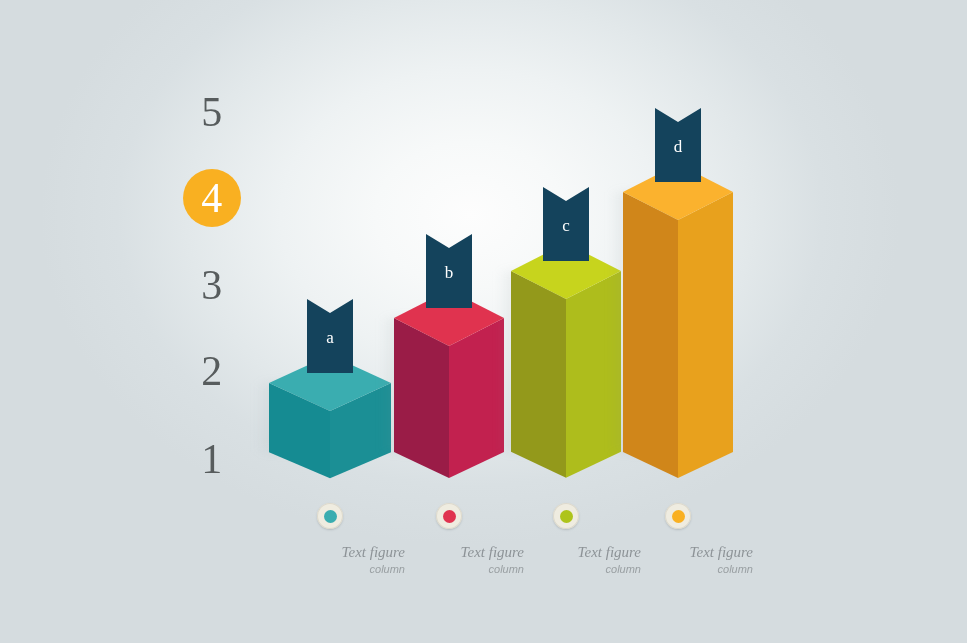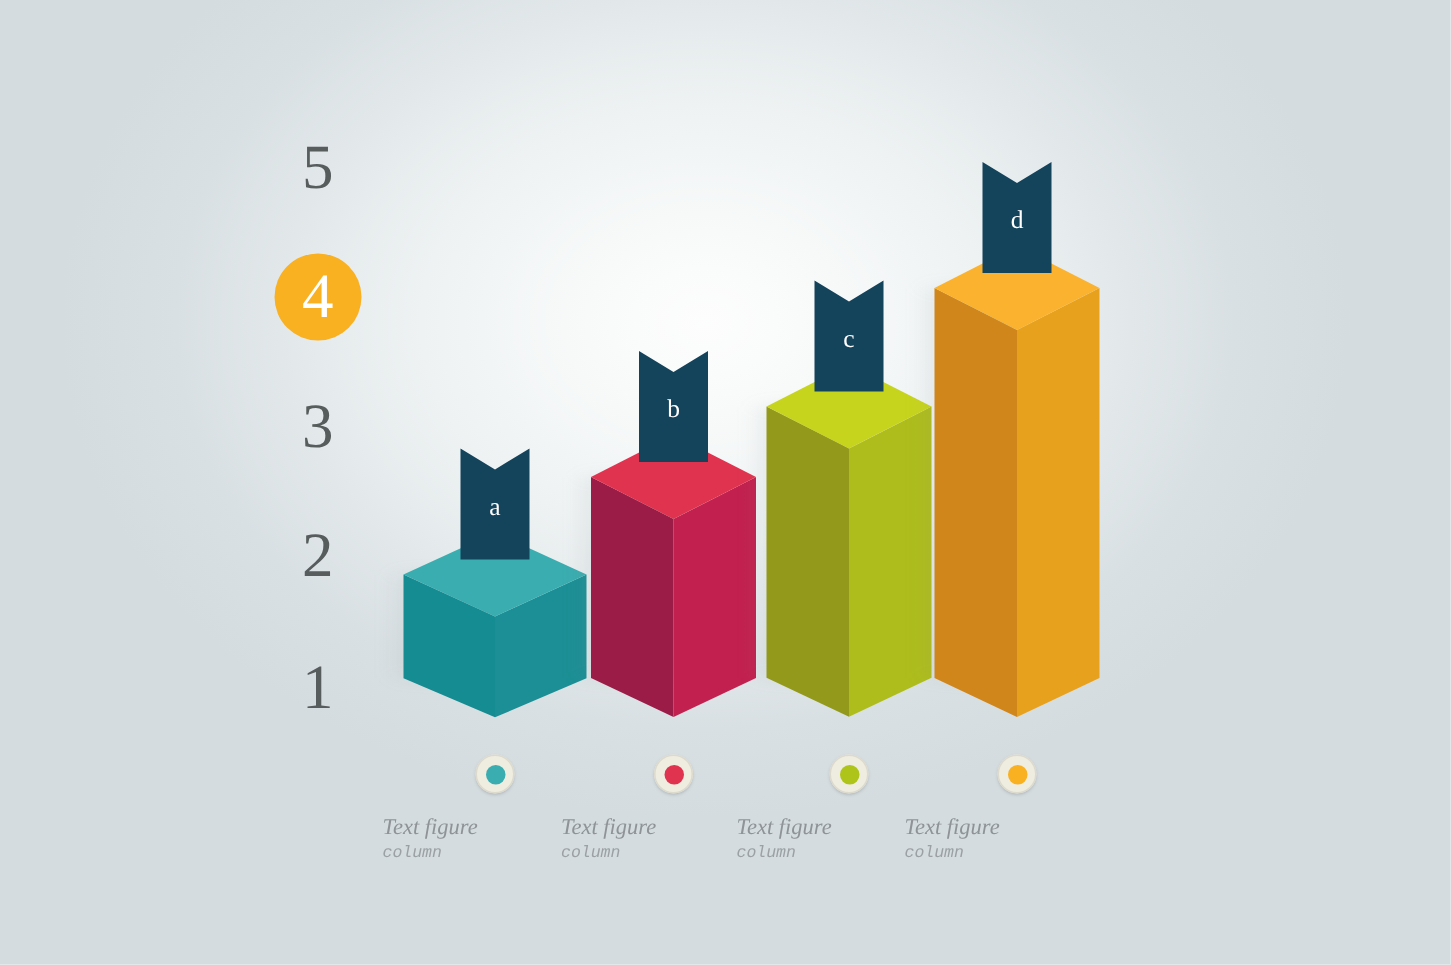--- a/index.html
+++ b/index.html
@@ -84,21 +84,21 @@
     font-size: 17px;
     color: #ffffff;
     line-height: 1;
   }
 
   
   .legend-layer { position: absolute; inset: 0; }
   .legend-item {
     position: absolute;
     width: 150px;
-    text-align: left;
+    text-align: right;
   }
   .legend-marker {
     width: 26px;
     height: 26px;
     margin: 0 auto;
     border-radius: 50%;
     background: #efece0;
     box-shadow:
       inset 0 0 0 1px #dcd9cd,
       0 1px 2px rgba(120,130,135,0.35);
@@ -115,21 +115,21 @@
     margin-top: 15px;
     font-family: "Liberation Serif", serif;
     font-style: italic;
     font-size: 15px;
     color: #8d9397;
     line-height: 1.1;
     white-space: nowrap;
   }
   .legend-sub {
     margin-top: 2px;
-    font-family: Liberation Mono, monospace;
+    font-family: Liberation Sans, sans-serif;
     font-style: italic;
     font-size: 11px;
     color: #9aa0a3;
     line-height: 1.1;
     white-space: nowrap;
   }
 </style>
 </head>
 <body>
 

